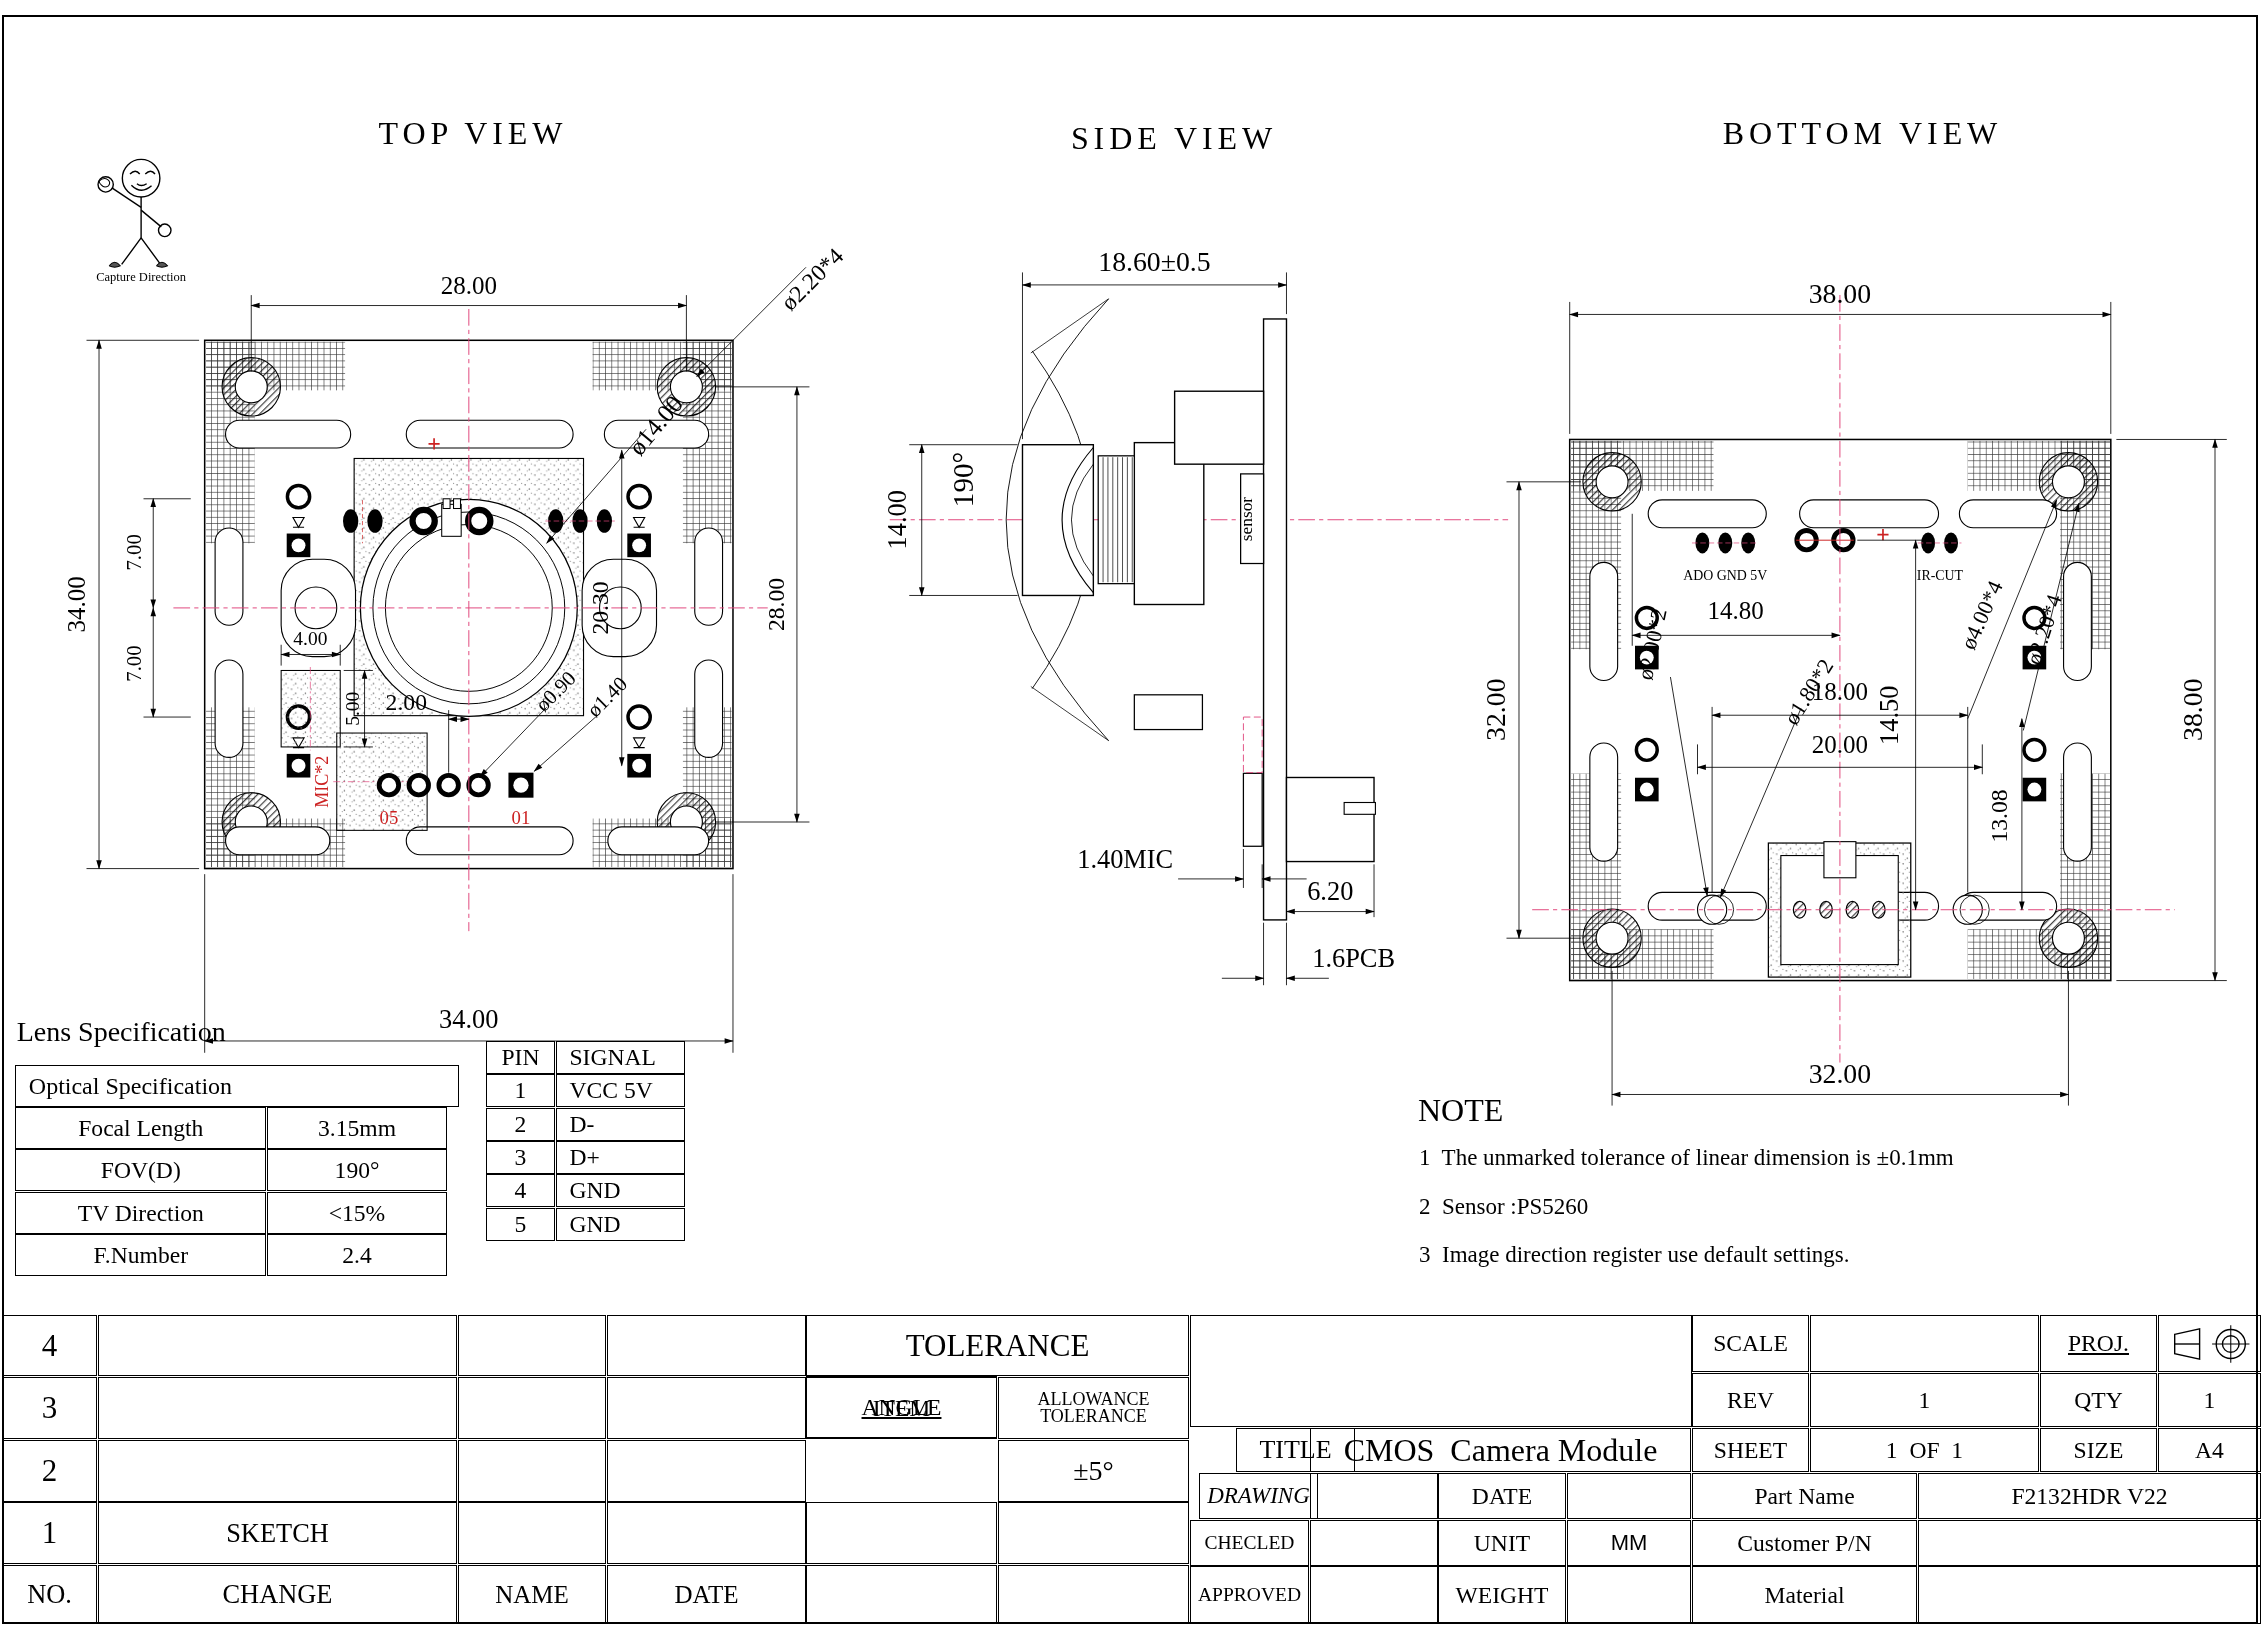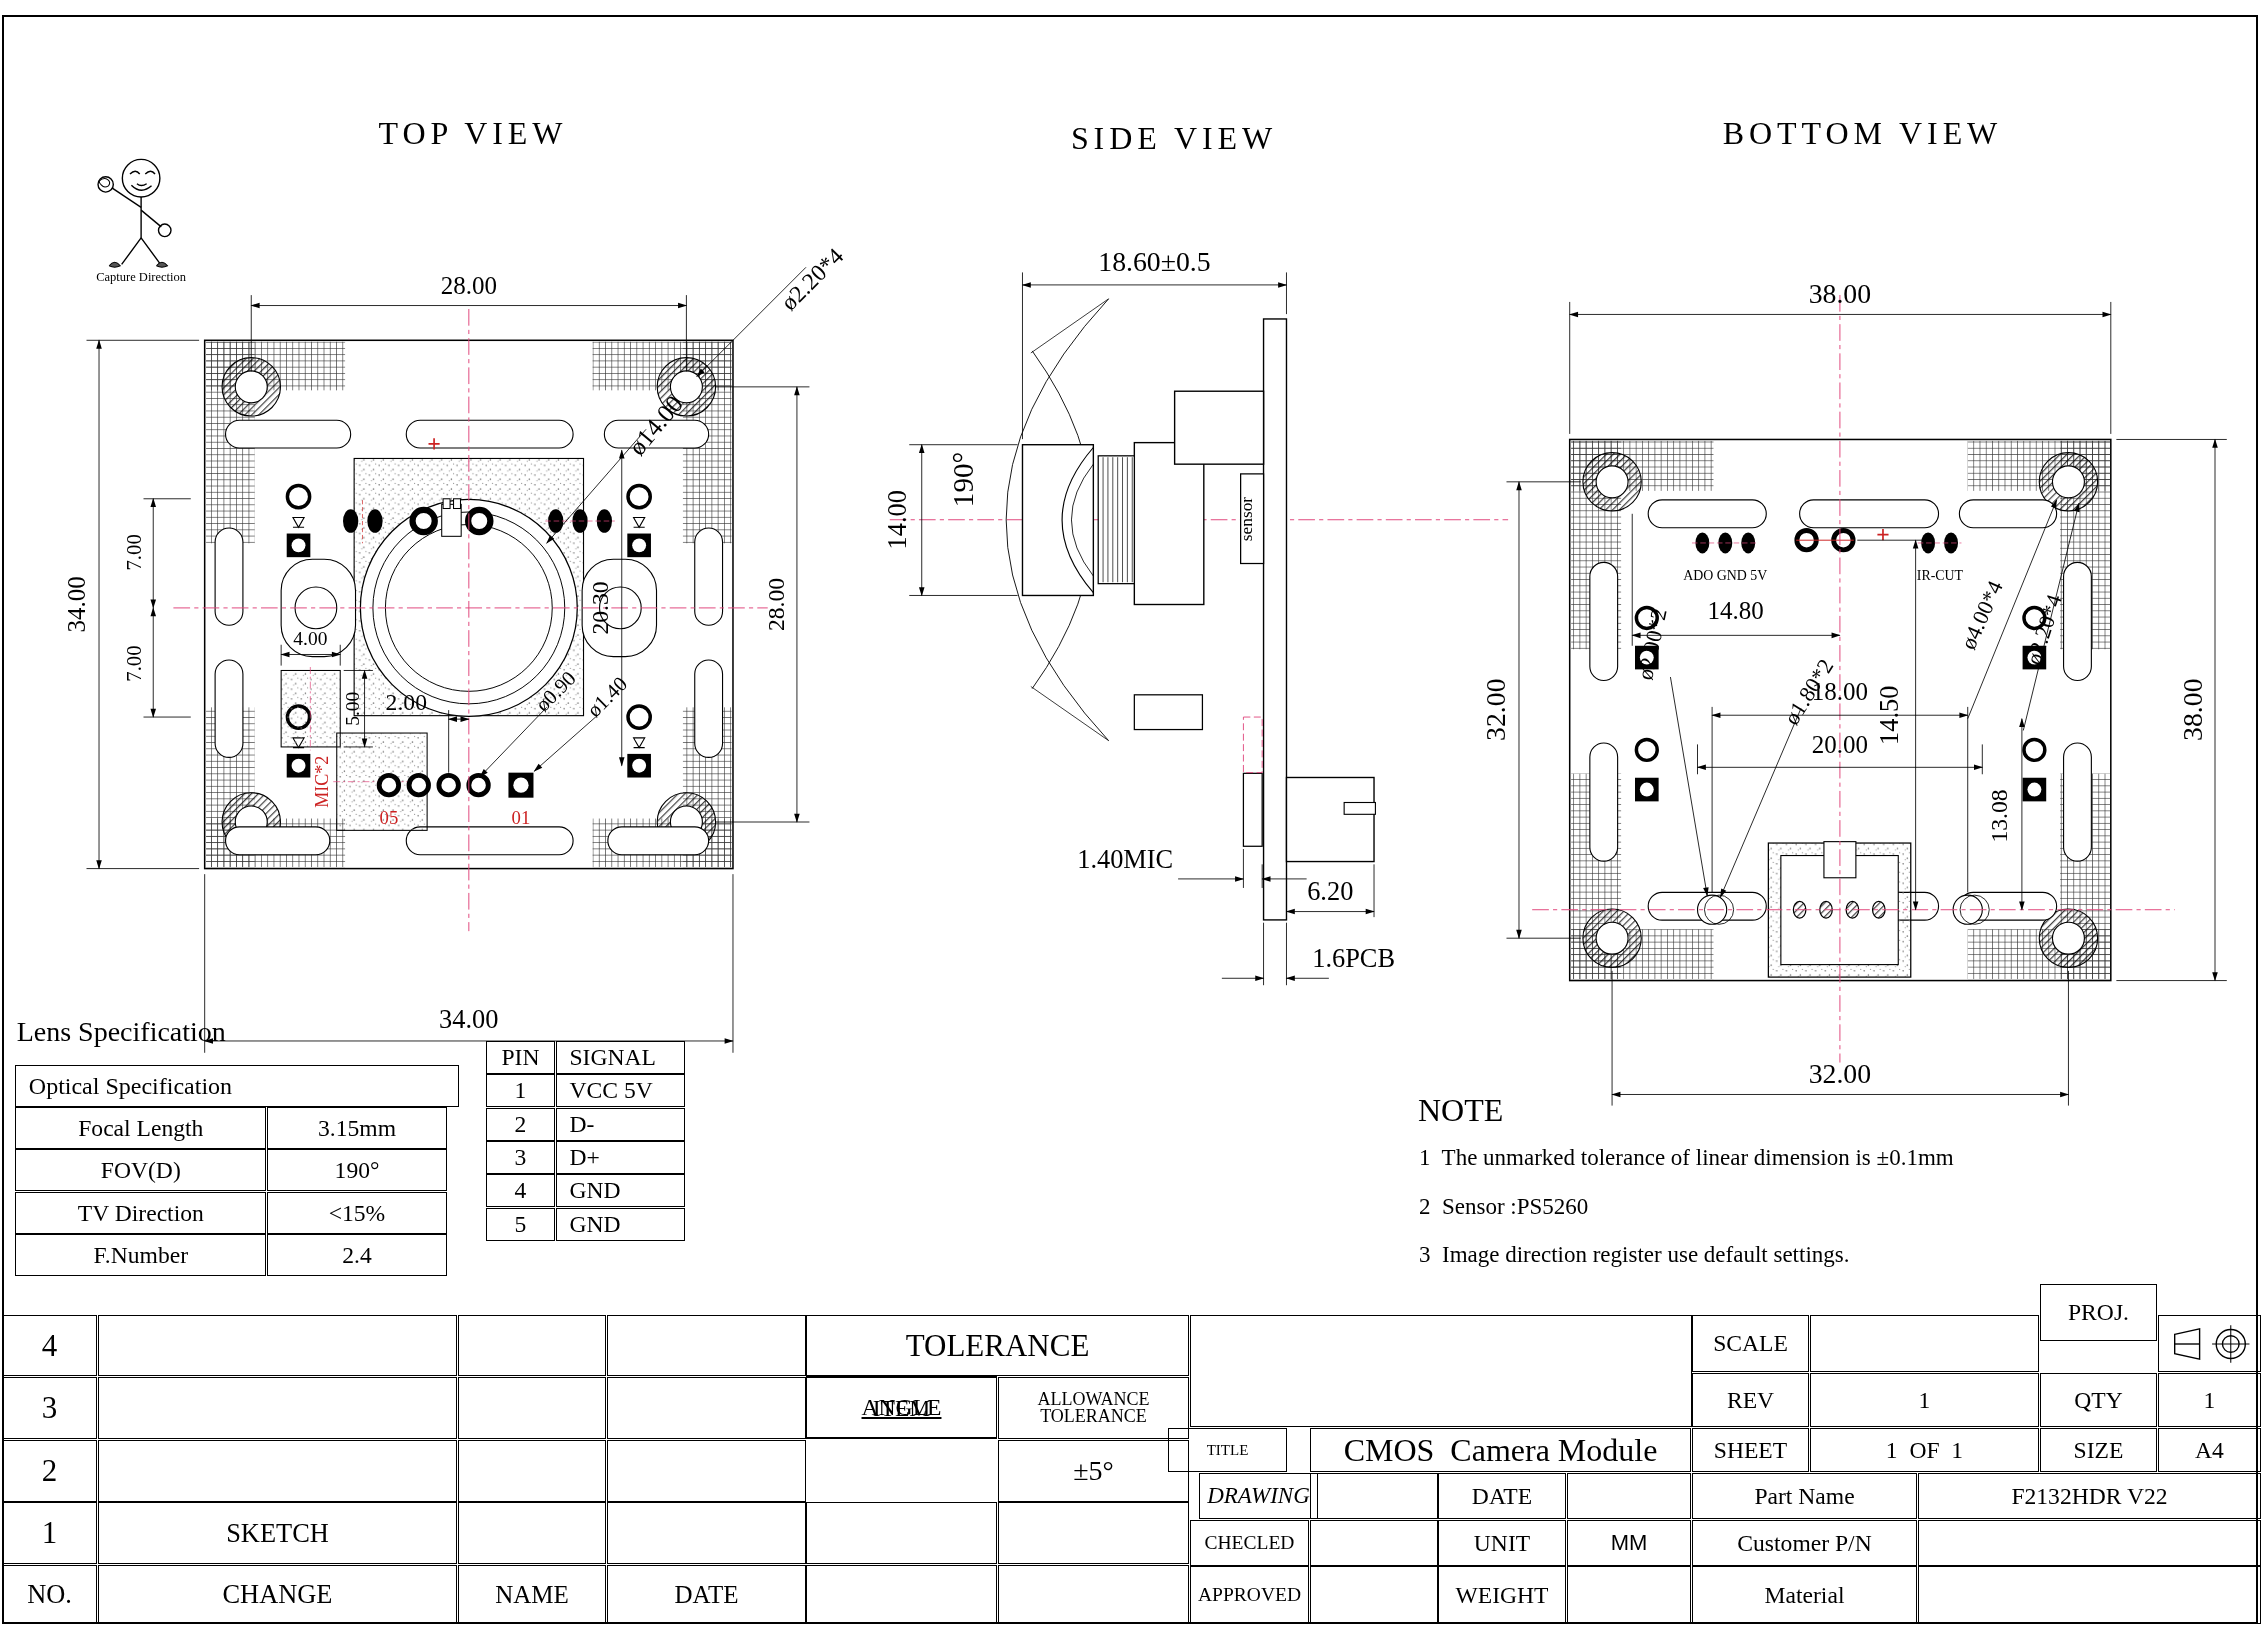--- a/index.html
+++ b/index.html
@@ -516,38 +516,38 @@
     <div class="cell" style="left:458px;top:1565px;width:146px;height:57px;font-size:25px;">NAME</div>
     <div class="cell" style="left:607px;top:1565px;width:197px;height:57px;font-size:25px;">DATE</div>
     <div class="cell" style="left:806px;top:1565px;width:189px;height:57px;"></div>
     <div class="cell" style="left:998px;top:1565px;width:189px;height:57px;"></div>
   </div>
 
   <div>
     <div class="cell" style="left:1190px;top:1315px;width:500px;height:110px;"></div>
     <div class="cell" style="left:1692px;top:1315px;width:115px;height:55px;">SCALE</div>
     <div class="cell" style="left:1810px;top:1315px;width:227px;height:55px;"></div>
-    <div class="cell" style="left:2040px;top:1284px;width:115px;height:55px;">PROJ.</div>
+    <div class="cell" style="left:2040px;top:1315px;width:115px;height:55px;text-decoration:underline;">PROJ.</div>
     <div class="cell" style="left:2158px;top:1315px;width:101px;height:55px;">
       <svg width="90" height="42" viewBox="0 0 130 60">
         <path d="M14 16 L50 8 L50 52 L14 44 Z" fill="none" stroke="#000" stroke-width="2"></path>
         <line x1="14" y1="30" x2="50" y2="30" stroke="#000" stroke-width="2"></line>
         <circle cx="95" cy="30" r="21" fill="none" stroke="#000" stroke-width="2"></circle>
         <circle cx="95" cy="30" r="12" fill="none" stroke="#000" stroke-width="2"></circle>
         <line x1="68" y1="30" x2="122" y2="30" stroke="#000" stroke-width="1.5"></line>
         <line x1="95" y1="3" x2="95" y2="57" stroke="#000" stroke-width="1.5"></line>
       </svg>
     </div>
 
     <div class="cell" style="left:1692px;top:1373px;width:115px;height:52px;">REV</div>
     <div class="cell" style="left:1810px;top:1373px;width:227px;height:52px;">1</div>
     <div class="cell" style="left:2040px;top:1373px;width:115px;height:52px;">QTY</div>
     <div class="cell" style="left:2158px;top:1373px;width:101px;height:52px;">1</div>
 
-    <div class="cell" style="left:1168px;top:1428px;width:117px;height:42px;font-size:15px;">TITLE</div>
+    <div class="cell" style="left:1236px;top:1428px;width:117px;height:42px;font-size:26px;">TITLE</div>
     <div class="cell" style="left:1310px;top:1428px;width:379px;height:42px;font-size:32px;">CMOS  Camera Module</div>
     <div class="cell" style="left:1692px;top:1428px;width:115px;height:42px;">SHEET</div>
     <div class="cell" style="left:1810px;top:1428px;width:227px;height:42px;">1  OF  1</div>
     <div class="cell" style="left:2040px;top:1428px;width:115px;height:42px;">SIZE</div>
     <div class="cell" style="left:2158px;top:1428px;width:101px;height:42px;">A4</div>
 
     <div class="cell" style="left:1199px;top:1473px;width:117px;height:44px;font-size:23px;font-style:italic;">DRAWING</div>
     <div class="cell" style="left:1310px;top:1473px;width:126px;height:44px;"></div>
     <div class="cell" style="left:1438px;top:1473px;width:126px;height:44px;">DATE</div>
     <div class="cell" style="left:1567px;top:1473px;width:122px;height:44px;"></div>

